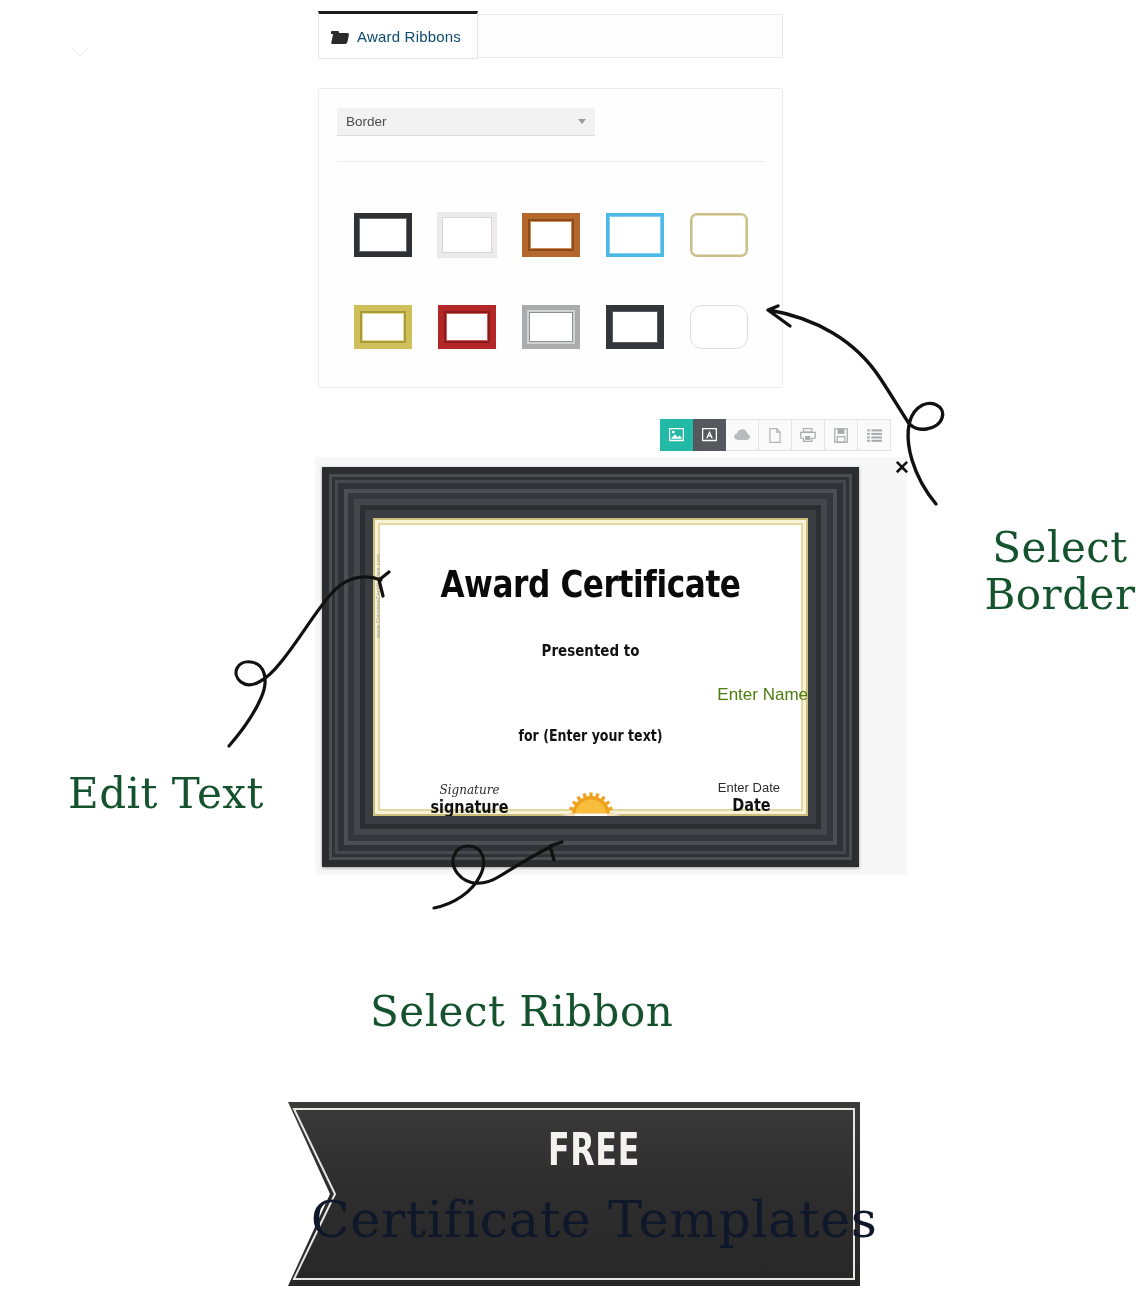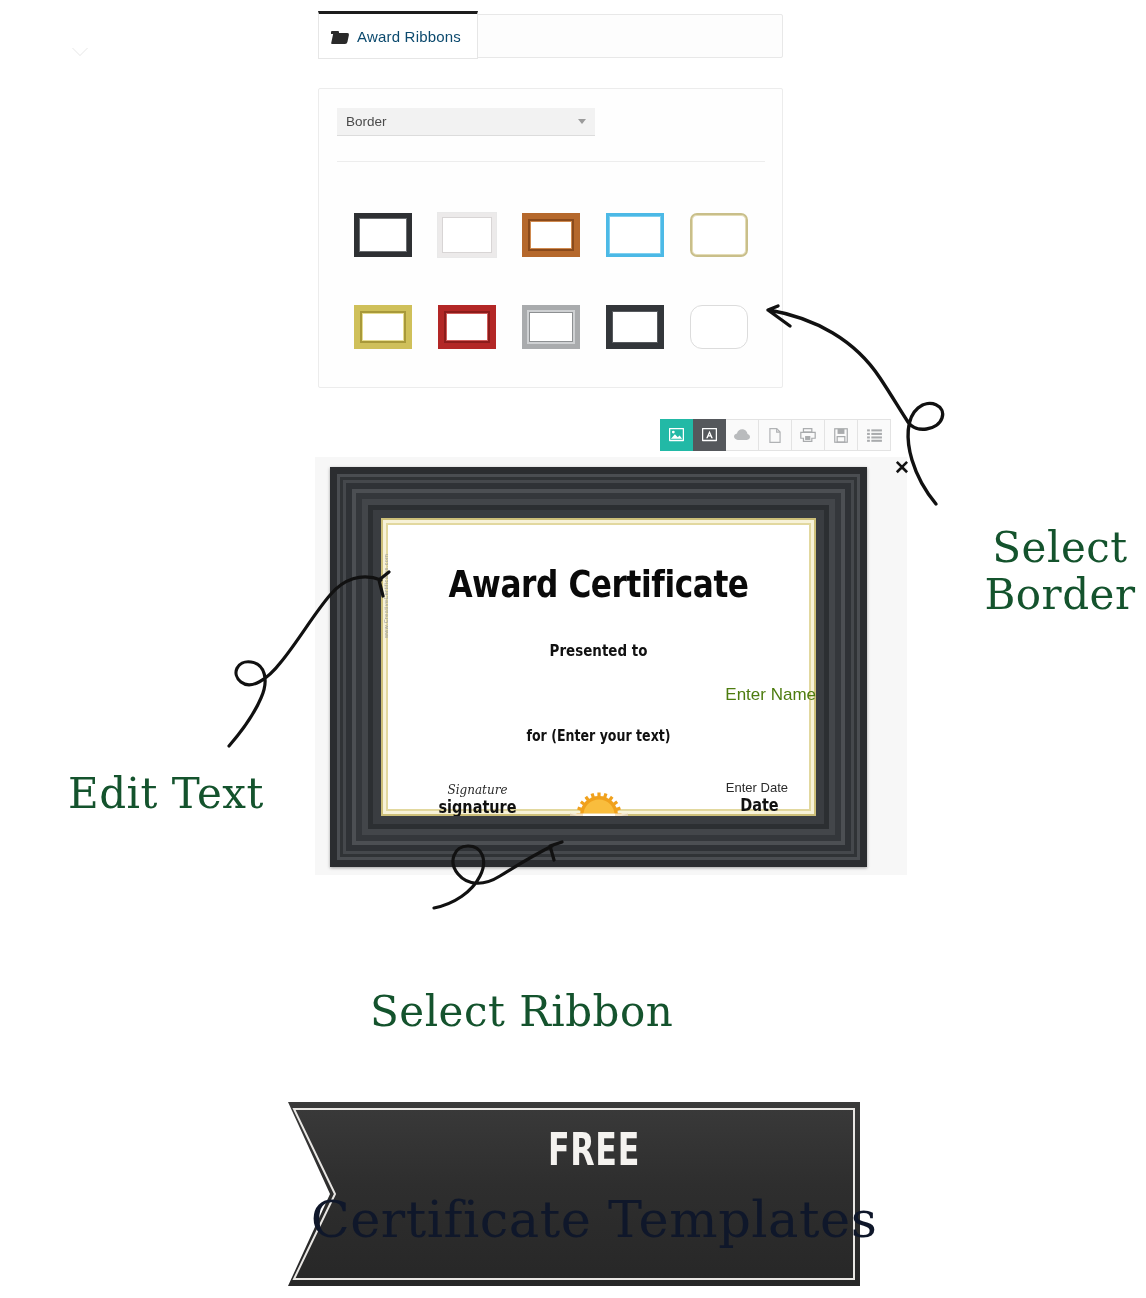--- a/index.html
+++ b/index.html
@@ -97,21 +97,20 @@
     box-shadow:
       inset 0 0 0 3px #4a4d51,
       inset 0 0 0 6px #303336,
       inset 0 0 0 9px #45484c,
       inset 0 0 0 15px #2f3236,
       inset 0 0 0 19px #4c4f53,
       inset 0 0 0 25px #34373b,
       inset 0 0 0 31px #43464a,
       inset 0 0 0 36px #2c2f32,
       0 1px 3px rgba(0,0,0,.35);
-    margin-left: 8px;
   }
   #mat{
     position:absolute;left:44px;top:44px;right:44px;bottom:44px;
     background:#ffffff;
     box-shadow:inset 0 0 0 2px #cdbf79, inset 0 0 0 5px #f7f2d8, inset 0 0 0 7px #e2d89f;
     overflow:hidden;
   }
   #watermark{
     position:absolute;left:2px;top:120px;
     transform:rotate(-90deg);transform-origin:left top;

